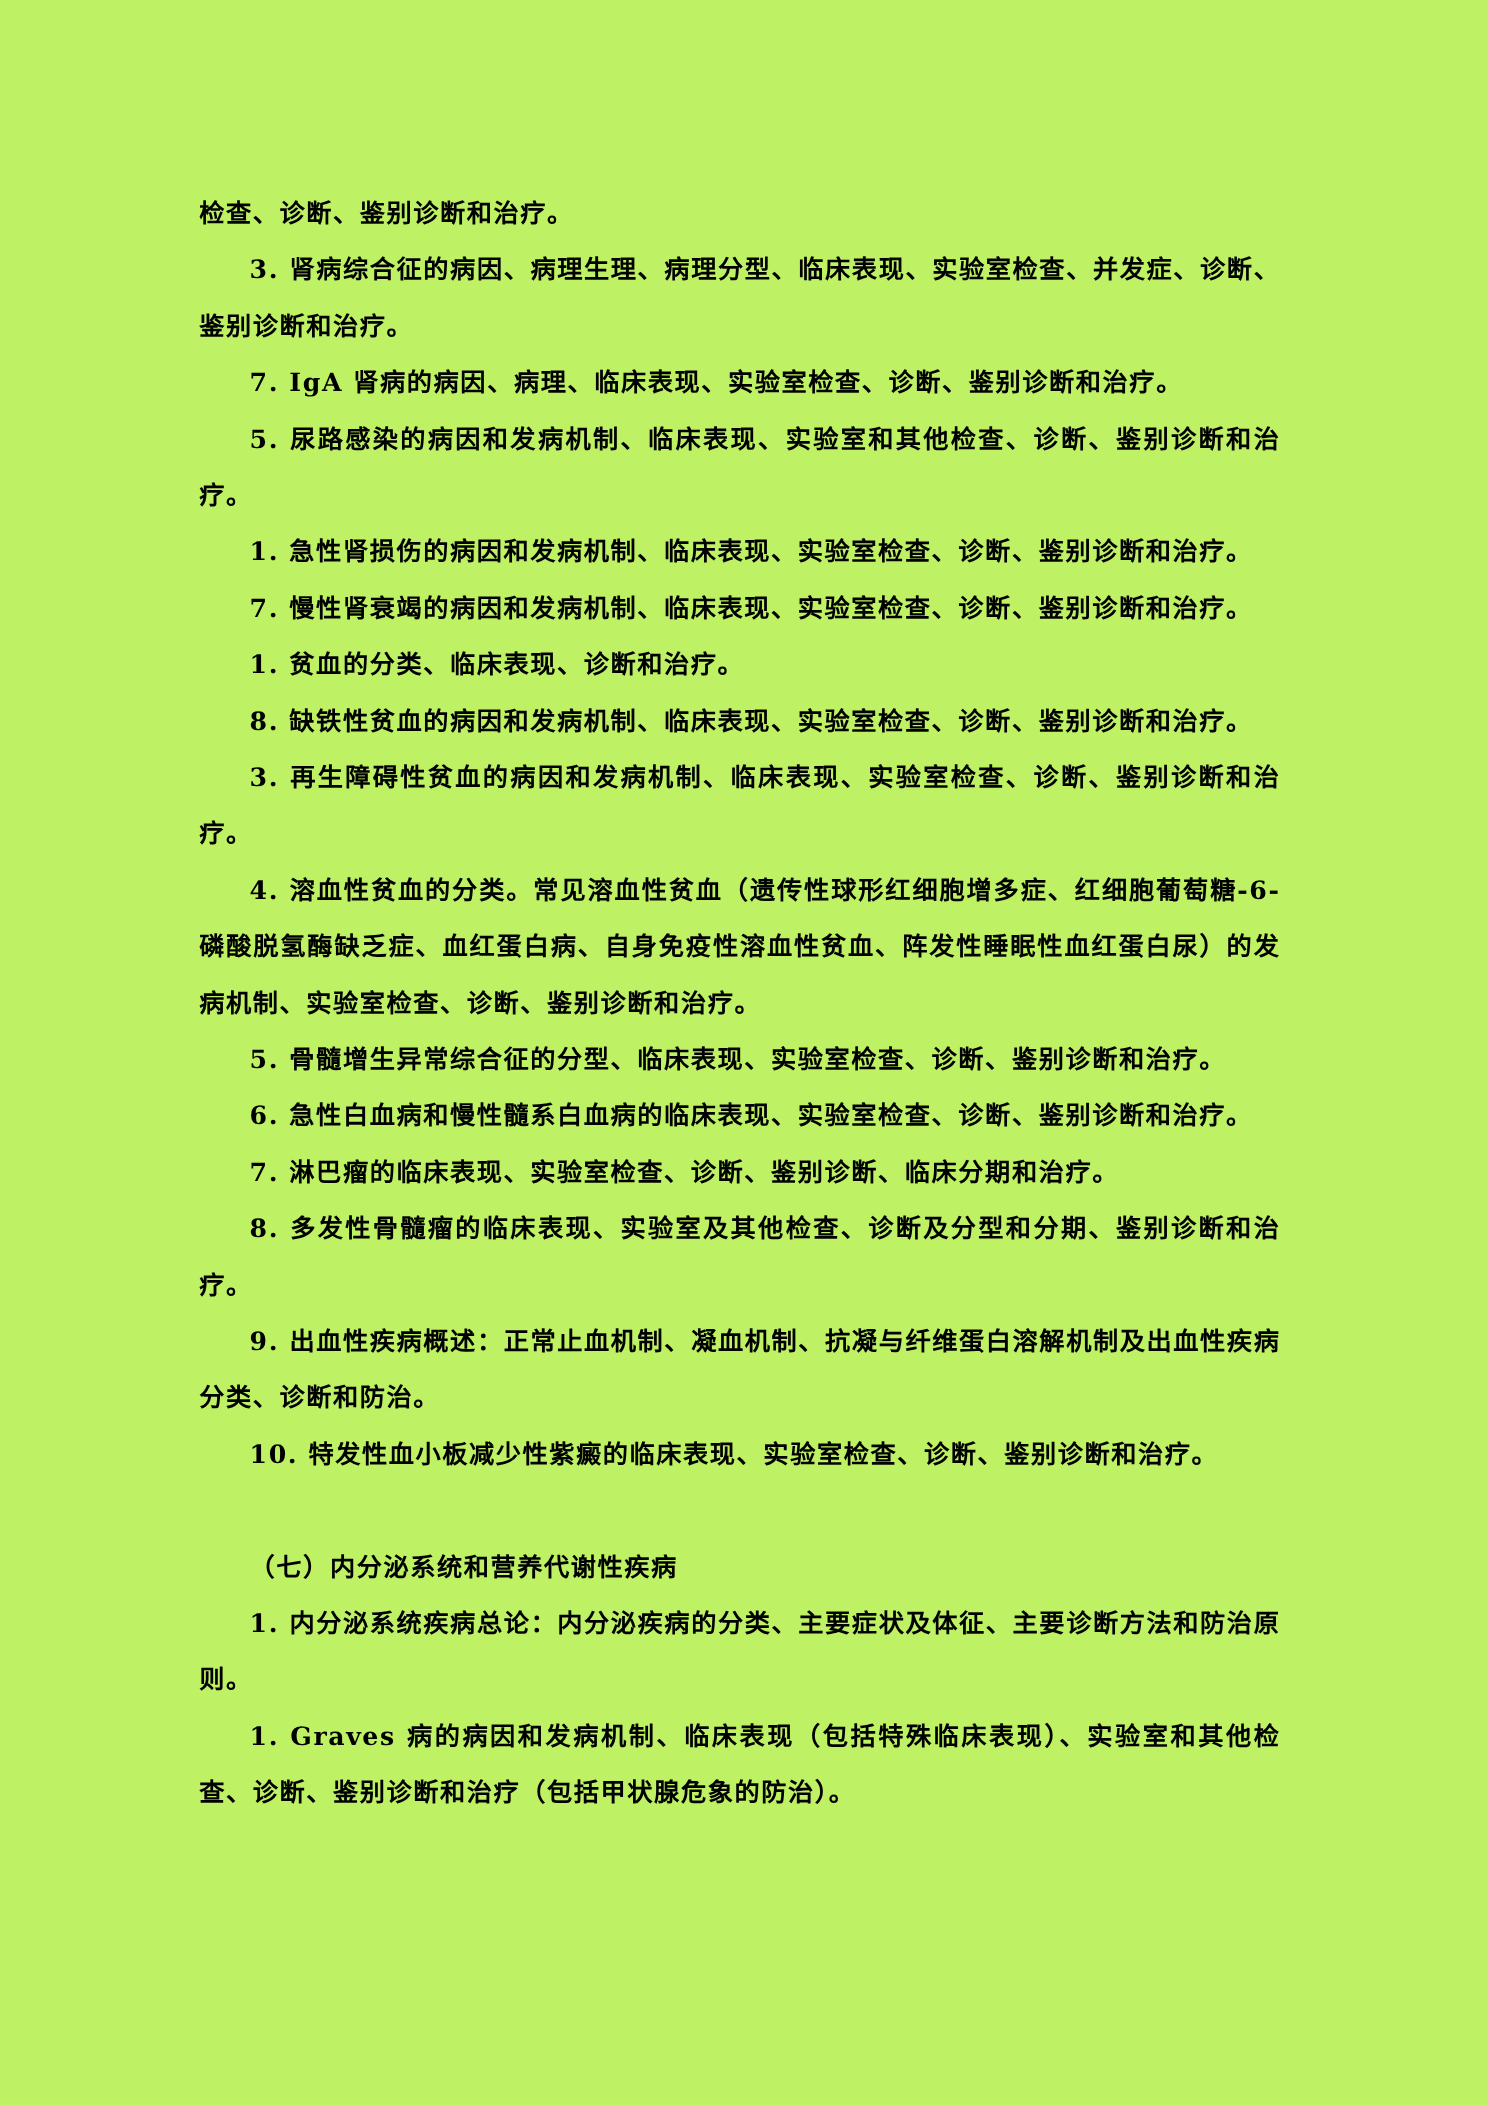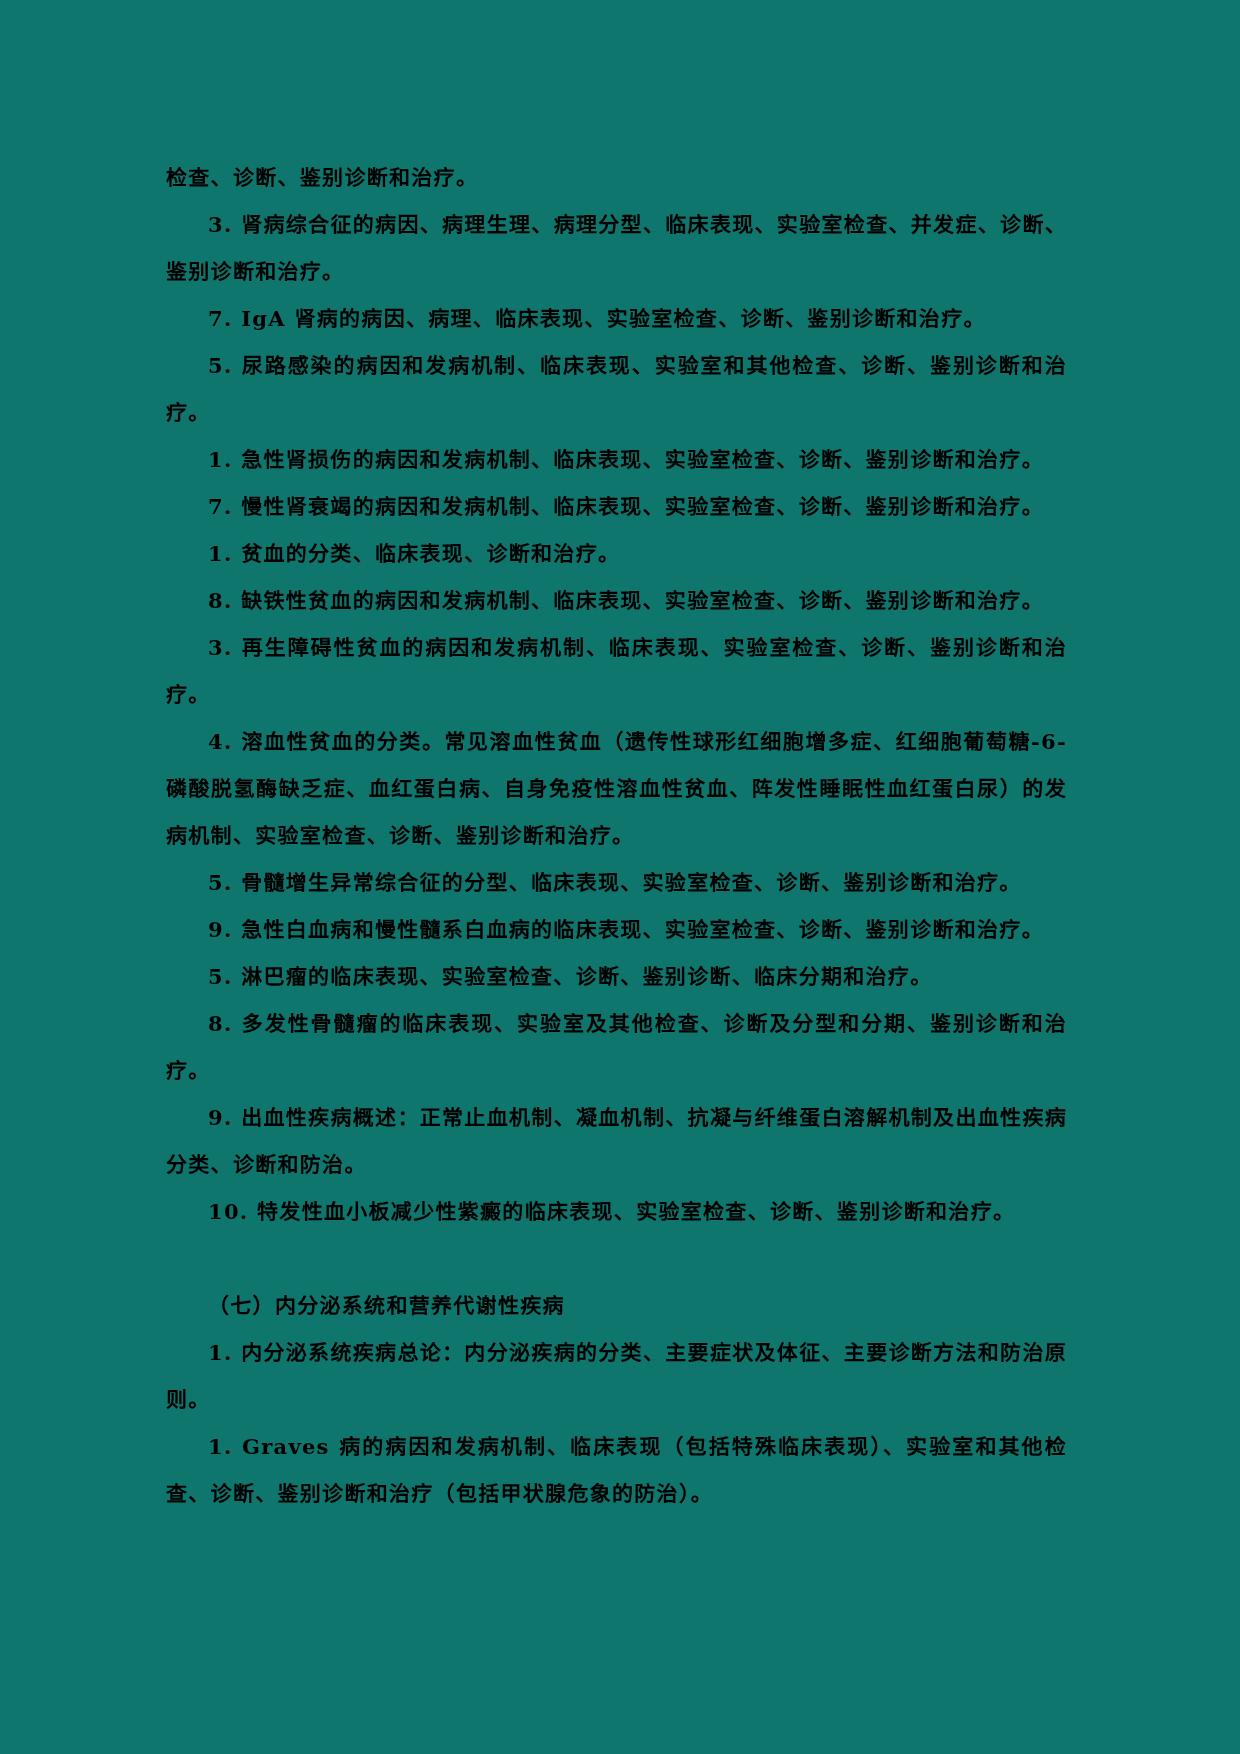--- a/index.html
+++ b/index.html
@@ -5,21 +5,21 @@
   html, body {
     margin: 0;
     padding: 0;
     background: #ffffff;
   }
   .page {
     position: relative;
     width: 1240px;
     height: 1754px;
     margin: 0 auto;
-    background: #0f766e;
+    background: #bef264;
     overflow: hidden;
     box-sizing: border-box;
     padding: 154px 170px 0 166px;
   }
   .content {
     width: 901px;
     color: #000000;
     font-family: "DejaVu Serif", "Liberation Serif", serif;
     font-size: 21px;
     font-weight: bold;
@@ -51,22 +51,22 @@
     <p class="para">3. 肾病综合征的病因、病理生理、病理分型、临床表现、实验室检查、并发症、诊断、鉴别诊断和治疗。</p>
     <p class="para">7. IgA 肾病的病因、病理、临床表现、实验室检查、诊断、鉴别诊断和治疗。</p>
     <p class="para">5. 尿路感染的病因和发病机制、临床表现、实验室和其他检查、诊断、鉴别诊断和治疗。</p>
     <p class="para">1. 急性肾损伤的病因和发病机制、临床表现、实验室检查、诊断、鉴别诊断和治疗。</p>
     <p class="para">7. 慢性肾衰竭的病因和发病机制、临床表现、实验室检查、诊断、鉴别诊断和治疗。</p>
     <p class="para">1. 贫血的分类、临床表现、诊断和治疗。</p>
     <p class="para">8. 缺铁性贫血的病因和发病机制、临床表现、实验室检查、诊断、鉴别诊断和治疗。</p>
     <p class="para">3. 再生障碍性贫血的病因和发病机制、临床表现、实验室检查、诊断、鉴别诊断和治疗。</p>
     <p class="para">4. 溶血性贫血的分类。常见溶血性贫血（遗传性球形红细胞增多症、红细胞葡萄糖-6-磷酸脱氢酶缺乏症、血红蛋白病、自身免疫性溶血性贫血、阵发性睡眠性血红蛋白尿）的发病机制、实验室检查、诊断、鉴别诊断和治疗。</p>
     <p class="para">5. 骨髓增生异常综合征的分型、临床表现、实验室检查、诊断、鉴别诊断和治疗。</p>
-    <p class="para">9. 急性白血病和慢性髓系白血病的临床表现、实验室检查、诊断、鉴别诊断和治疗。</p>
-    <p class="para">5. 淋巴瘤的临床表现、实验室检查、诊断、鉴别诊断、临床分期和治疗。</p>
+    <p class="para">6. 急性白血病和慢性髓系白血病的临床表现、实验室检查、诊断、鉴别诊断和治疗。</p>
+    <p class="para">7. 淋巴瘤的临床表现、实验室检查、诊断、鉴别诊断、临床分期和治疗。</p>
     <p class="para">8. 多发性骨髓瘤的临床表现、实验室及其他检查、诊断及分型和分期、鉴别诊断和治疗。</p>
     <p class="para">9. 出血性疾病概述：正常止血机制、凝血机制、抗凝与纤维蛋白溶解机制及出血性疾病分类、诊断和防治。</p>
     <p class="para">10. 特发性血小板减少性紫癜的临床表现、实验室检查、诊断、鉴别诊断和治疗。</p>
     <p class="para heading">（七）内分泌系统和营养代谢性疾病</p>
     <p class="para">1. 内分泌系统疾病总论：内分泌疾病的分类、主要症状及体征、主要诊断方法和防治原则。</p>
     <p class="para">1. Graves 病的病因和发病机制、临床表现（包括特殊临床表现）、实验室和其他检查、诊断、鉴别诊断和治疗（包括甲状腺危象的防治）。</p>
   </div>
 </div>
 
 </body></html>

